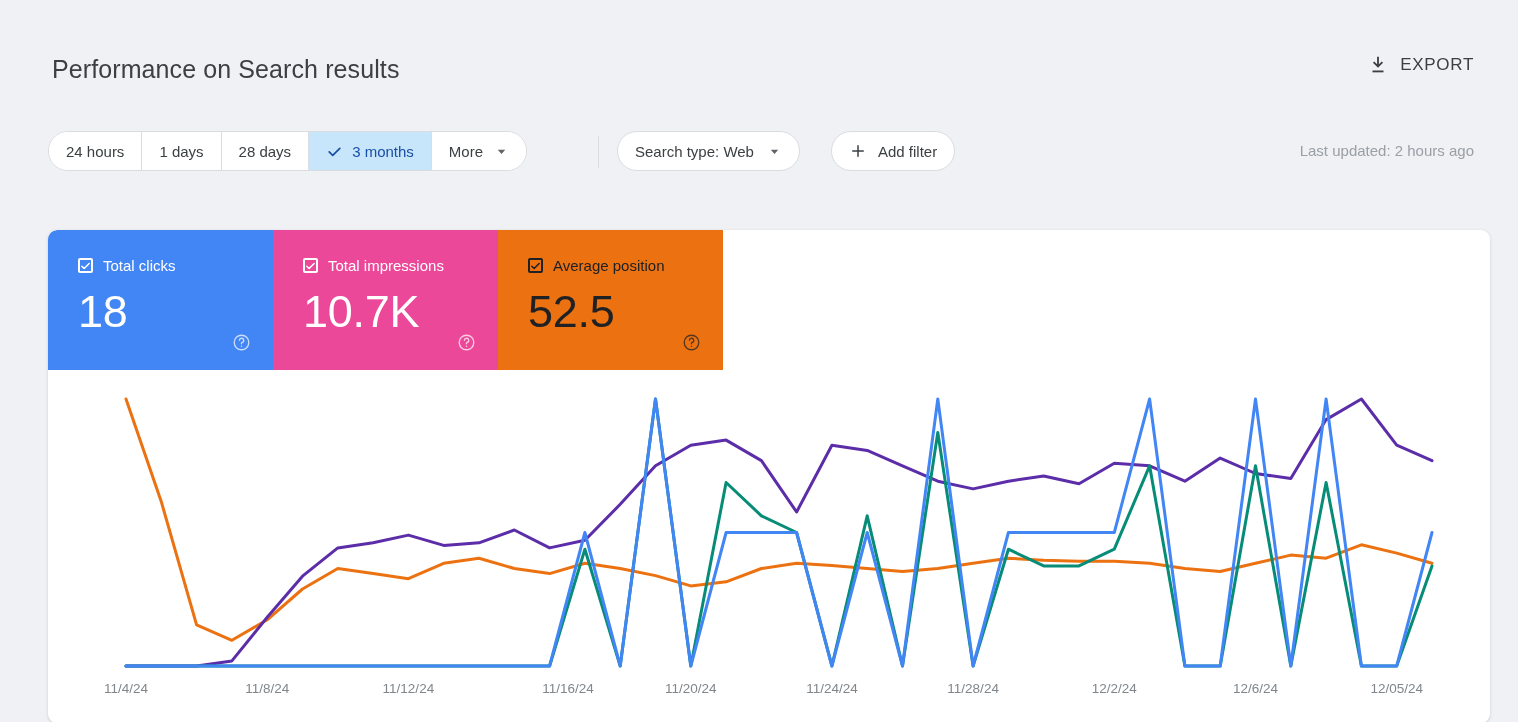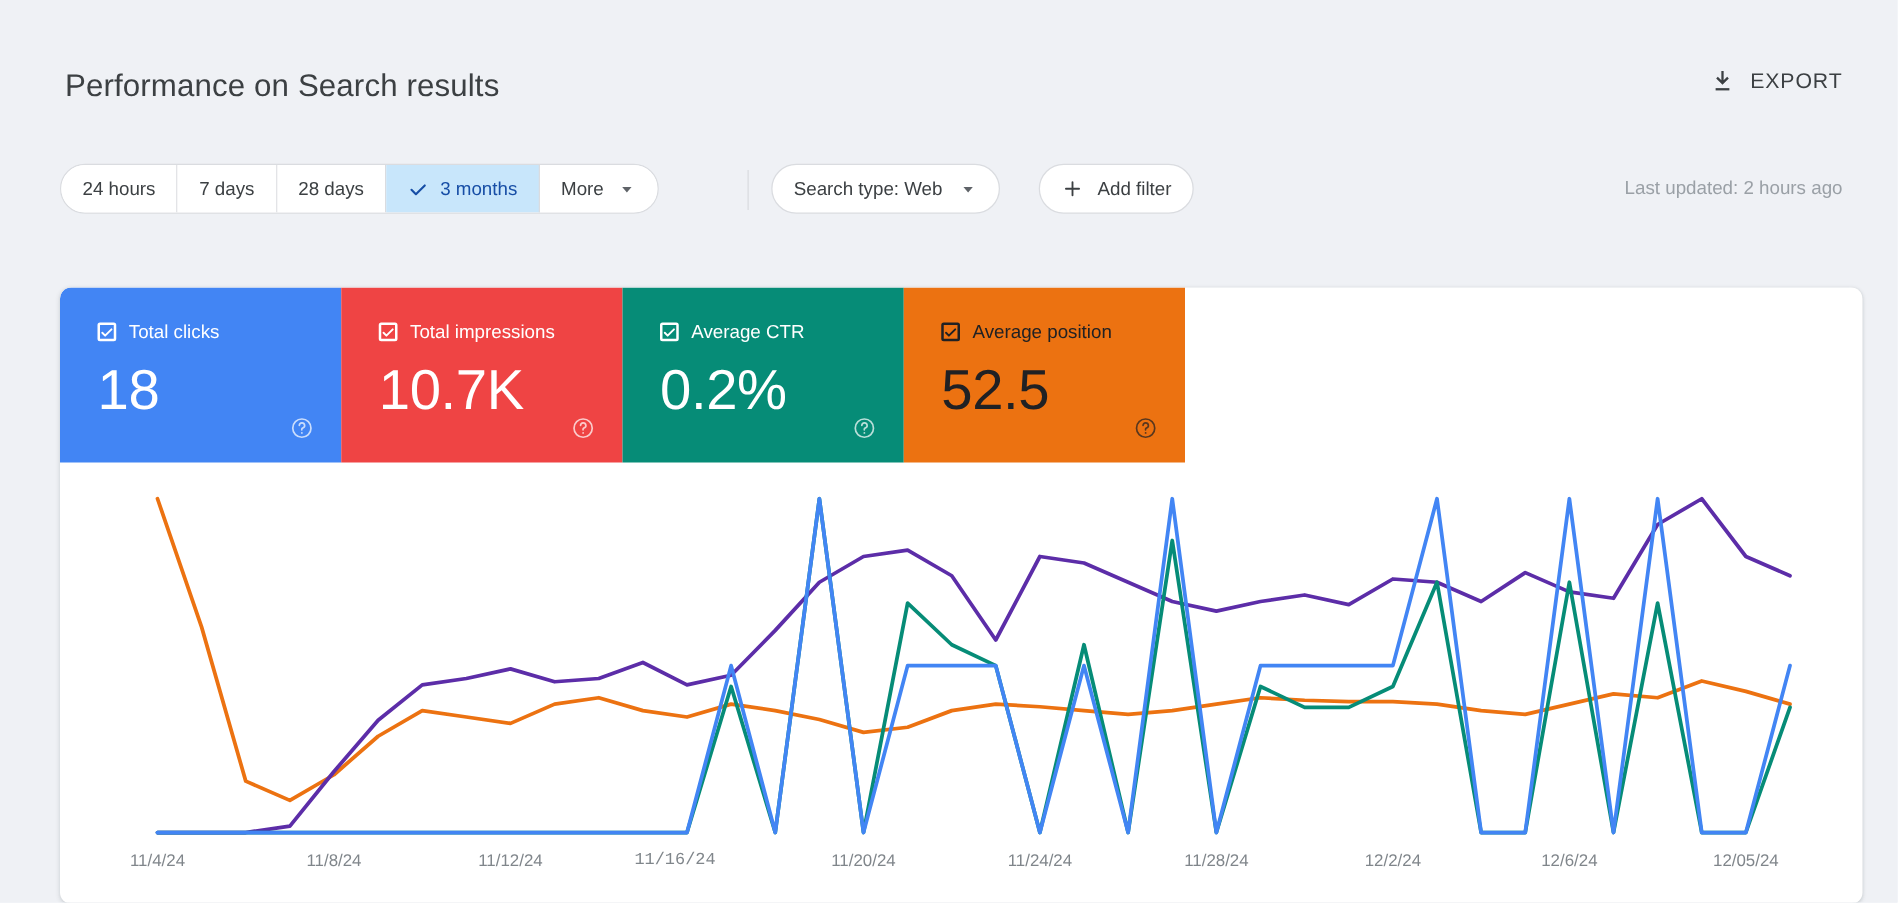--- a/index.html
+++ b/index.html
@@ -162,21 +162,21 @@
     </div>
   </div>
 
   <div class="toolbar">
 
     <div class="seg-group">
       <div class="seg">
         <span>24 hours</span>
       </div>
       <div class="seg">
-        <span>7 days</span>
+        <span>1 days</span>
       </div>
       <div class="seg">
         <span>28 days</span>
       </div>
       <div class="seg selected">
         <span class="check">
           <svg viewBox="0 0 24 24" width="17" height="17" fill="none" stroke="#174ea6" stroke-width="2.4" stroke-linecap="round" stroke-linejoin="round" aria-hidden="true">
             <path d="M4.5 12.5l5 5 10-10"></path>
           </svg>
         </span>
@@ -231,57 +231,39 @@
         <div class="card-value">18</div>
         <span class="help">
           <svg viewBox="0 0 24 24" width="19" height="19" fill="none" stroke="currentColor" stroke-width="1.7" aria-hidden="true">
             <circle cx="12" cy="12" r="9.2"></circle>
             <path d="M9.4 9.2a2.7 2.7 0 1 1 3.3 2.8c-.5.2-.8.7-.8 1.3v.4" stroke-linecap="round"></path>
             <circle cx="12" cy="16.8" r="0.95" fill="currentColor" stroke="none"></circle>
           </svg>
         </span>
       </div>
 
-      <div class="card light" id="card-1" style="background: #ef4444;">
+      <div class="card light" id="card-1" style="background: #ec4899;">
         <div class="card-head">
           <span class="cb">
             <svg viewBox="0 0 24 24" width="12" height="12" fill="none" stroke="currentColor" stroke-width="3.4" stroke-linecap="round" stroke-linejoin="round" aria-hidden="true">
                 <path d="M4 12.5l5 5 11-11"></path>
               </svg>
           </span>
           <span>Total impressions</span>
         </div>
         <div class="card-value">10.7K</div>
         <span class="help">
           <svg viewBox="0 0 24 24" width="19" height="19" fill="none" stroke="currentColor" stroke-width="1.7" aria-hidden="true">
             <circle cx="12" cy="12" r="9.2"></circle>
             <path d="M9.4 9.2a2.7 2.7 0 1 1 3.3 2.8c-.5.2-.8.7-.8 1.3v.4" stroke-linecap="round"></path>
             <circle cx="12" cy="16.8" r="0.95" fill="currentColor" stroke="none"></circle>
           </svg>
         </span>
       </div>
 
-      <div class="card light" id="card-2" style="background: rgb(6, 140, 119);">
-        <div class="card-head">
-          <span class="cb">
-            <svg viewBox="0 0 24 24" width="12" height="12" fill="none" stroke="currentColor" stroke-width="3.4" stroke-linecap="round" stroke-linejoin="round" aria-hidden="true">
-                <path d="M4 12.5l5 5 11-11"></path>
-              </svg>
-          </span>
-          <span>Average CTR</span>
-        </div>
-        <div class="card-value">0.2%</div>
-        <span class="help">
-          <svg viewBox="0 0 24 24" width="19" height="19" fill="none" stroke="currentColor" stroke-width="1.7" aria-hidden="true">
-            <circle cx="12" cy="12" r="9.2"></circle>
-            <path d="M9.4 9.2a2.7 2.7 0 1 1 3.3 2.8c-.5.2-.8.7-.8 1.3v.4" stroke-linecap="round"></path>
-            <circle cx="12" cy="16.8" r="0.95" fill="currentColor" stroke="none"></circle>
-          </svg>
-        </span>
-      </div>
 
       <div class="card dark" id="card-3" style="background: rgb(236, 114, 17);">
         <div class="card-head">
           <span class="cb">
             <svg viewBox="0 0 24 24" width="12" height="12" fill="none" stroke="currentColor" stroke-width="3.4" stroke-linecap="round" stroke-linejoin="round" aria-hidden="true">
                 <path d="M4 12.5l5 5 11-11"></path>
               </svg>
           </span>
           <span>Average position</span>
         </div>
@@ -301,21 +283,21 @@
       <svg class="chart-svg" id="chart-svg" viewBox="0 0 1442 312" preserveAspectRatio="none">
           <path d="M78.0 29.0 L113.3 131.7 L148.6 254.9 L183.9 270.3 L219.2 249.8 L254.5 219.0 L289.8 198.5 L325.1 203.6 L360.4 208.7 L395.7 193.3 L431.0 188.2 L466.3 198.5 L501.6 203.6 L536.9 193.3 L572.2 198.5 L607.5 205.6 L642.8 215.9 L678.1 211.8 L713.4 198.5 L748.6 193.3 L783.9 195.4 L819.2 198.5 L854.5 201.5 L889.8 198.5 L925.1 193.3 L960.4 188.2 L995.7 190.2 L1031.0 191.3 L1066.3 191.3 L1101.6 193.3 L1136.9 198.5 L1172.2 201.5 L1207.5 193.3 L1242.8 185.1 L1278.1 188.2 L1313.4 174.8 L1348.7 183.1 L1384.0 193.3" fill="none" stroke="#ec7211" stroke-width="3" stroke-linejoin="round" stroke-linecap="round" vector-effect="non-scaling-stroke"></path>
           <path d="M78.0 296.0 L113.3 296.0 L148.6 296.0 L183.9 290.9 L219.2 247.2 L254.5 206.2 L289.8 177.9 L325.1 172.8 L360.4 165.1 L395.7 175.4 L431.0 172.8 L466.3 160.0 L501.6 177.9 L536.9 170.2 L572.2 134.3 L607.5 95.8 L642.8 75.2 L678.1 70.1 L713.4 90.6 L748.6 142.0 L783.9 75.2 L819.2 80.4 L854.5 95.8 L889.8 111.2 L925.1 118.9 L960.4 111.2 L995.7 106.0 L1031.0 113.7 L1066.3 93.2 L1101.6 95.8 L1136.9 111.2 L1172.2 88.1 L1207.5 103.5 L1242.8 108.6 L1278.1 49.6 L1313.4 29.0 L1348.7 75.2 L1384.0 90.6" fill="none" stroke="#5c2da8" stroke-width="3" stroke-linejoin="round" stroke-linecap="round" vector-effect="non-scaling-stroke"></path>
           <path d="M78.0 296.0 L113.3 296.0 L148.6 296.0 L183.9 296.0 L219.2 296.0 L254.5 296.0 L289.8 296.0 L325.1 296.0 L360.4 296.0 L395.7 296.0 L431.0 296.0 L466.3 296.0 L501.6 296.0 L536.9 179.2 L572.2 296.0 L607.5 29.0 L642.8 296.0 L678.1 112.5 L713.4 145.8 L748.6 162.5 L783.9 296.0 L819.2 145.8 L854.5 296.0 L889.8 62.4 L925.1 296.0 L960.4 179.2 L995.7 195.9 L1031.0 195.9 L1066.3 179.2 L1101.6 95.8 L1136.9 296.0 L1172.2 296.0 L1207.5 95.8 L1242.8 296.0 L1278.1 112.5 L1313.4 296.0 L1348.7 296.0 L1384.0 195.9" fill="none" stroke="#068c77" stroke-width="3" stroke-linejoin="round" stroke-linecap="round" vector-effect="non-scaling-stroke"></path>
           <path d="M78.0 296.0 L113.3 296.0 L148.6 296.0 L183.9 296.0 L219.2 296.0 L254.5 296.0 L289.8 296.0 L325.1 296.0 L360.4 296.0 L395.7 296.0 L431.0 296.0 L466.3 296.0 L501.6 296.0 L536.9 162.5 L572.2 296.0 L607.5 29.0 L642.8 296.0 L678.1 162.5 L713.4 162.5 L748.6 162.5 L783.9 296.0 L819.2 162.5 L854.5 296.0 L889.8 29.0 L925.1 296.0 L960.4 162.5 L995.7 162.5 L1031.0 162.5 L1066.3 162.5 L1101.6 29.0 L1136.9 296.0 L1172.2 296.0 L1207.5 29.0 L1242.8 296.0 L1278.1 29.0 L1313.4 296.0 L1348.7 296.0 L1384.0 162.5" fill="none" stroke="#4285f4" stroke-width="3" stroke-linejoin="round" stroke-linecap="round" vector-effect="non-scaling-stroke"></path>
         </svg>
       <div class="xaxis" id="xaxis">
           <div class="xtick" style="left: 78px;">11/4/24</div>
           <div class="xtick" style="left: 219.189px;">11/8/24</div>
           <div class="xtick" style="left: 360.378px;">11/12/24</div>
-          <div class="xtick" style="left: 492px; font-family: Liberation Mono, monospace;">11/16/24</div>
+          <div class="xtick" style="left: 520px;">11/16/24</div>
           <div class="xtick" style="left: 642.757px;">11/20/24</div>
           <div class="xtick" style="left: 783.946px;">11/24/24</div>
           <div class="xtick" style="left: 925.135px;">11/28/24</div>
           <div class="xtick" style="left: 1066.32px;">12/2/24</div>
           <div class="xtick" style="left: 1207.51px;">12/6/24</div>
           <div class="xtick" style="left: 1348.7px;">12/05/24</div>
         </div>
     </div>
 
   </div>

